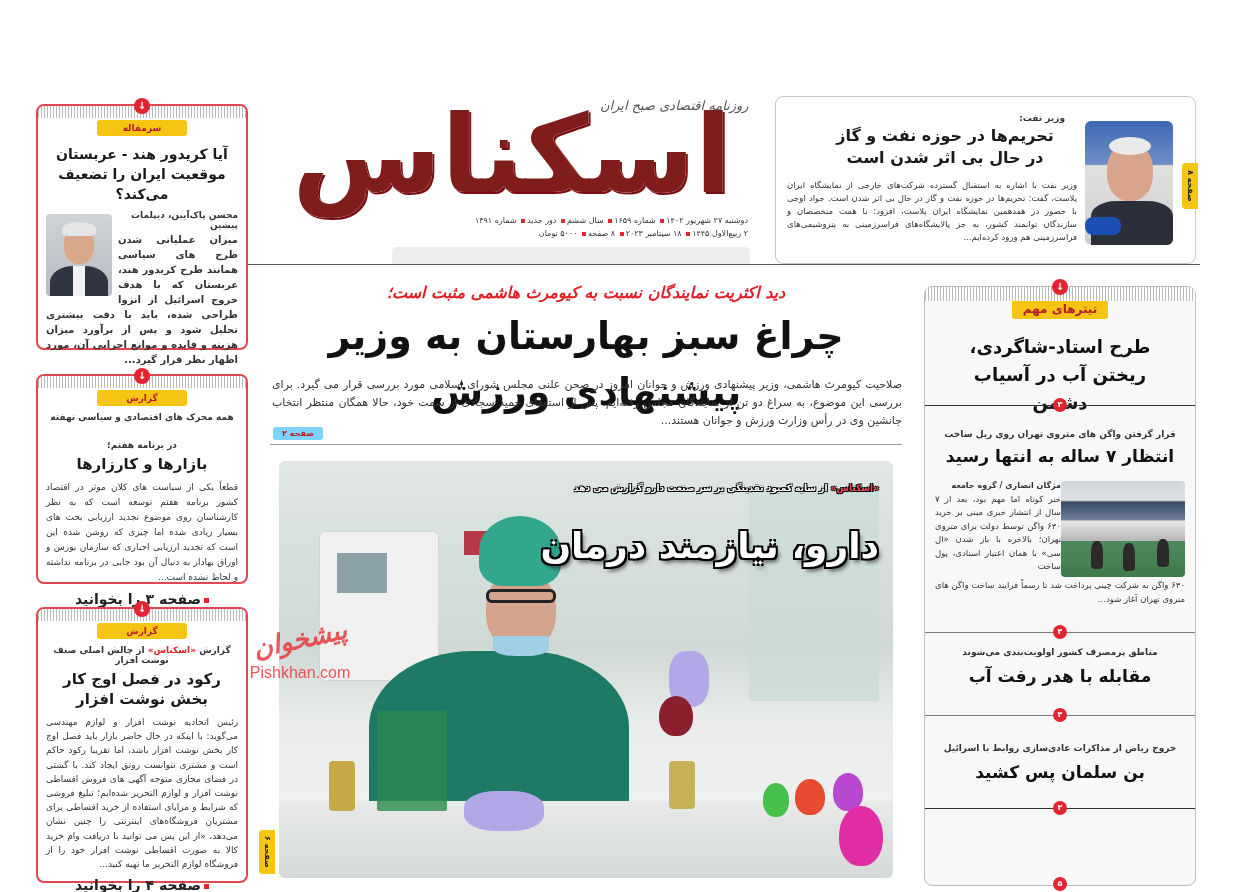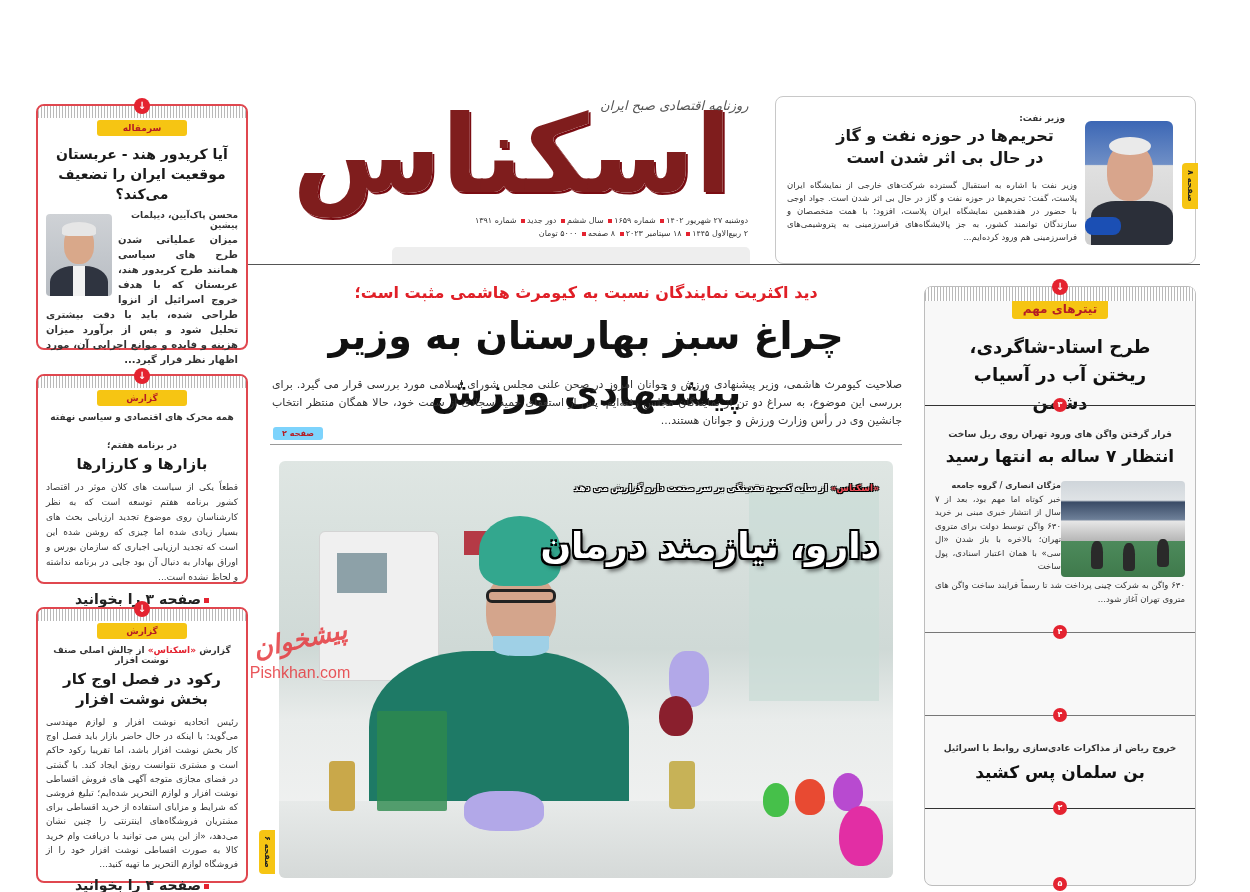--- a/index.html
+++ b/index.html
@@ -46,21 +46,21 @@
   .topbox .photo .hair { position: absolute; left: 24px; top: 16px; width: 42px; height: 18px; border-radius: 50%; background: #eaeaea; }
   .topbox .photo .suit { position: absolute; left: 6px; top: 80px; width: 82px; height: 50px; border-radius: 30% 30% 0 0; background: #2b2f39; }
   .topbox .photo .mic { position: absolute; left: 0; top: 96px; width: 36px; height: 18px; border-radius: 8px; background: #1b4fb4; }
   .topbox .kicker { position: absolute; right: 130px; top: 16px; font-size: 9px; font-weight: bold; color: #333; }
   .topbox .head { position: absolute; right: 130px; top: 28px; width: 240px; text-align: center; font-size: 16px; font-weight: bold; line-height: 22px; }
   .topbox .body { position: absolute; right: 118px; top: 82px; width: 290px; font-size: 8.5px; line-height: 13px; text-align: justify; color: #333; }
   .side-tab { position: absolute; width: 16px; background: #f6c513; border-radius: 4px 0 0 4px; writing-mode: vertical-rl;
               font-size: 8px; font-weight: bold; text-align: center; color: #222; line-height: 16px; }
 
   
-  .lead-kicker { position: absolute; left: 270px; top: 283px; width: 632px; text-align: center; font-size: 16px; font-weight: bold; color: #e01f27; }
+  .lead-kicker { position: absolute; left: 270px; top: 283px; width: 632px; text-align: center; font-size: 16px; font-weight: bold; color: #e01f27; font-style: italic; }
   .lead-head { position: absolute; left: 268px; top: 308px; width: 636px; text-align: center; font-size: 38px; font-weight: bold; line-height: 56px; color: #111; letter-spacing: -1px; }
   .lead-body { position: absolute; left: 272px; top: 376px; width: 630px; font-size: 11px; line-height: 18px; text-align: justify; color: #333; }
   .page-tag { position: absolute; height: 13px; background: #7dd3fc; border-radius: 3px; font-size: 8px; font-weight: bold; color: #b51c23; text-align: center; line-height: 13px; }
   .lead-rule { position: absolute; left: 270px; top: 444px; width: 632px; height: 1px; background: #9a9a9a; }
 
   
   .photo-panel { position: absolute; left: 279px; top: 461px; width: 614px; height: 417px; border-radius: 6px; overflow: hidden;
                  background: linear-gradient(180deg, #dfe6e3 0%, #cfd9d6 45%, #e9eceb 62%, #f4f4f4 100%); }
   .pp-machine { position: absolute; left: 40px; top: 70px; width: 120px; height: 150px; background: #f0f0f0; border-radius: 6px; border: 1px solid #d4d4d4; }
   .pp-screen { position: absolute; left: 58px; top: 92px; width: 50px; height: 40px; background: #8da1a8; }
@@ -225,36 +225,40 @@
   <div class="pin">↓</div>
   <span class="tag">تیترهای مهم</span>
 
   <div class="ritem" style="top:46px;">
     <div class="big" style="font-size:18px;line-height:28px;padding:0 30px;">طرح استاد-شاگردی، ریختن آب در آسیاب دشمن</div>
   </div>
   <div class="rsep" style="top:118px;"></div>
   <div class="rnum" style="top:111px;">۳</div>
 
   <div class="ritem" style="top:142px;">
-    <div class="sub">قرار گرفتن واگن های ورود تهران روی ریل ساخت</div>
+    <div class="sub">قرار گرفتن واگن های متروی تهران روی ریل ساخت</div>
     <div class="big" style="margin-top:4px;">انتظار ۷ ساله به انتها رسید</div>
   </div>
   <div class="metro-img">
     <div class="p" style="left:30px; top:60px;"></div>
     <div class="p" style="left:62px; top:62px;"></div>
     <div class="p" style="left:96px; top:58px;"></div>
   </div>
   <div class="metro-txt">
     <div class="by">مژگان انصاری / گروه جامعه</div>
     <div>خبر کوتاه اما مهم بود، بعد از ۷ سال از انتشار خبری مبنی بر خرید ۶۳۰ واگن توسط دولت برای متروی تهران؛ بالاخره با باز شدن «ال سی» با همان اعتبار اسنادی، پول ساخت</div>
   </div>
   <div class="metro-full">۶۳۰ واگن به شرکت چینی پرداخت شد تا رسماً فرایند ساخت واگن های متروی تهران آغاز شود...</div>
   <div class="rsep" style="top:345px; background:#777;"></div>
   <div class="rnum" style="top:338px;">۴</div>
 
+  <div class="ritem" style="top:360px;">
+    <div class="sub">مناطق پرمصرف کشور اولویت‌بندی می‌شوند</div>
+    <div class="big" style="margin-top:6px;">مقابله با هدر رفت آب</div>
+  </div>
   <div class="rsep" style="top:428px; background:#777;"></div>
   <div class="rnum" style="top:421px;">۴</div>
 
   <div class="ritem" style="top:456px;">
     <div class="sub">خروج ریاض از مذاکرات عادی‌سازی روابط با اسرائیل</div>
     <div class="big" style="margin-top:6px;">بن سلمان پس کشید</div>
   </div>
   <div class="rsep" style="top:521px;"></div>
   <div class="rnum" style="top:514px;">۲</div>
 

